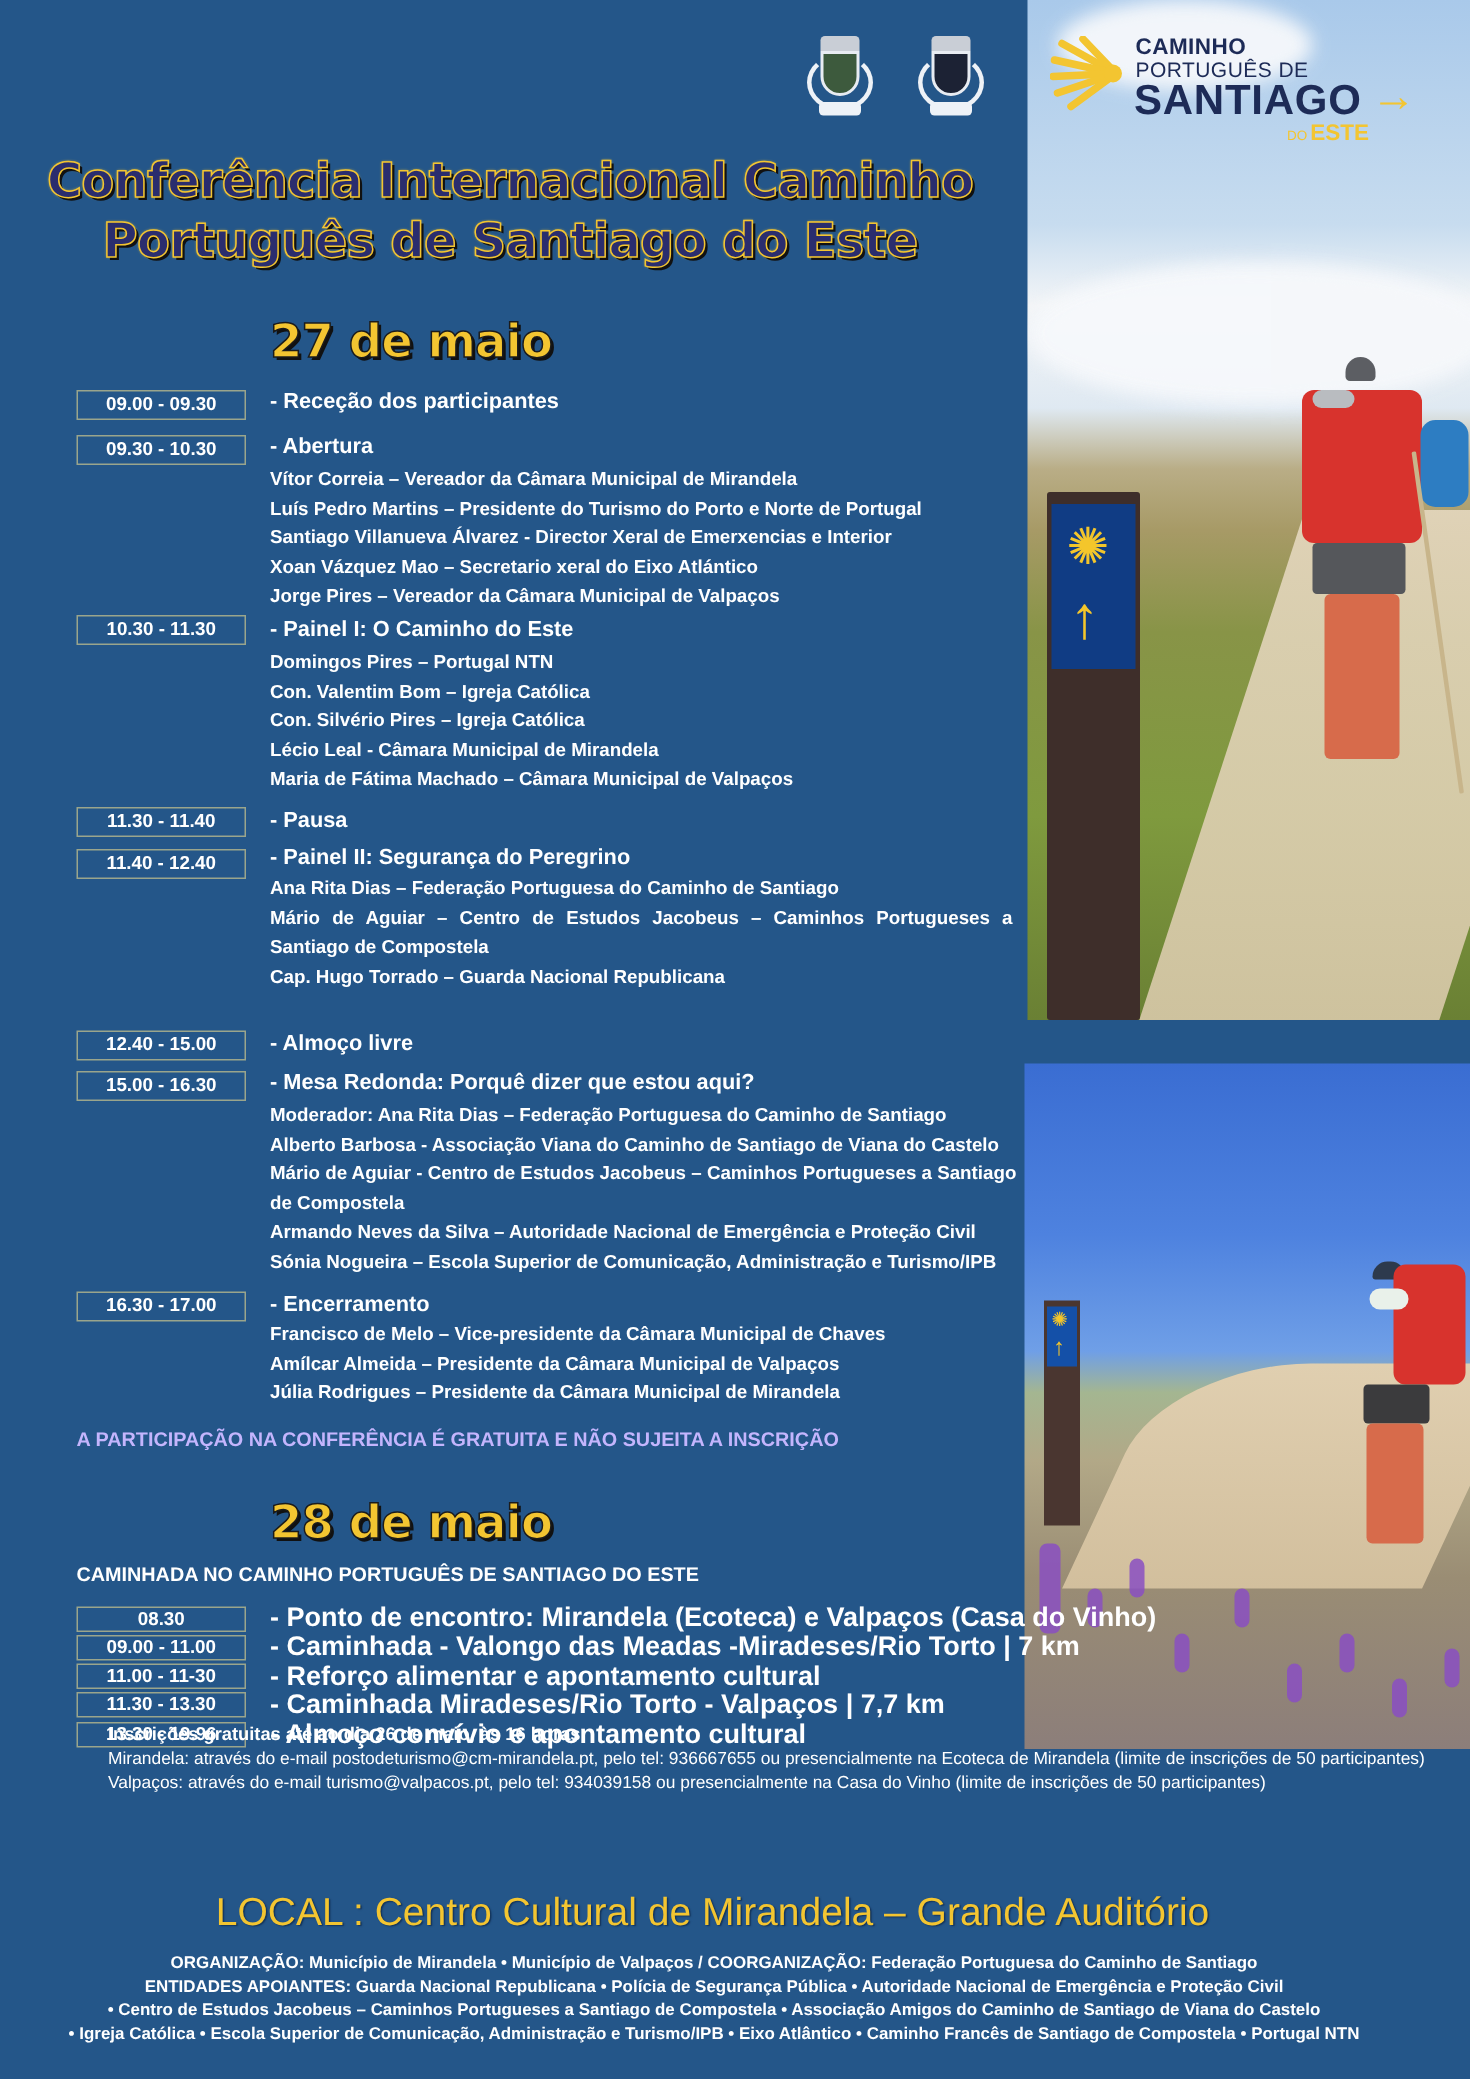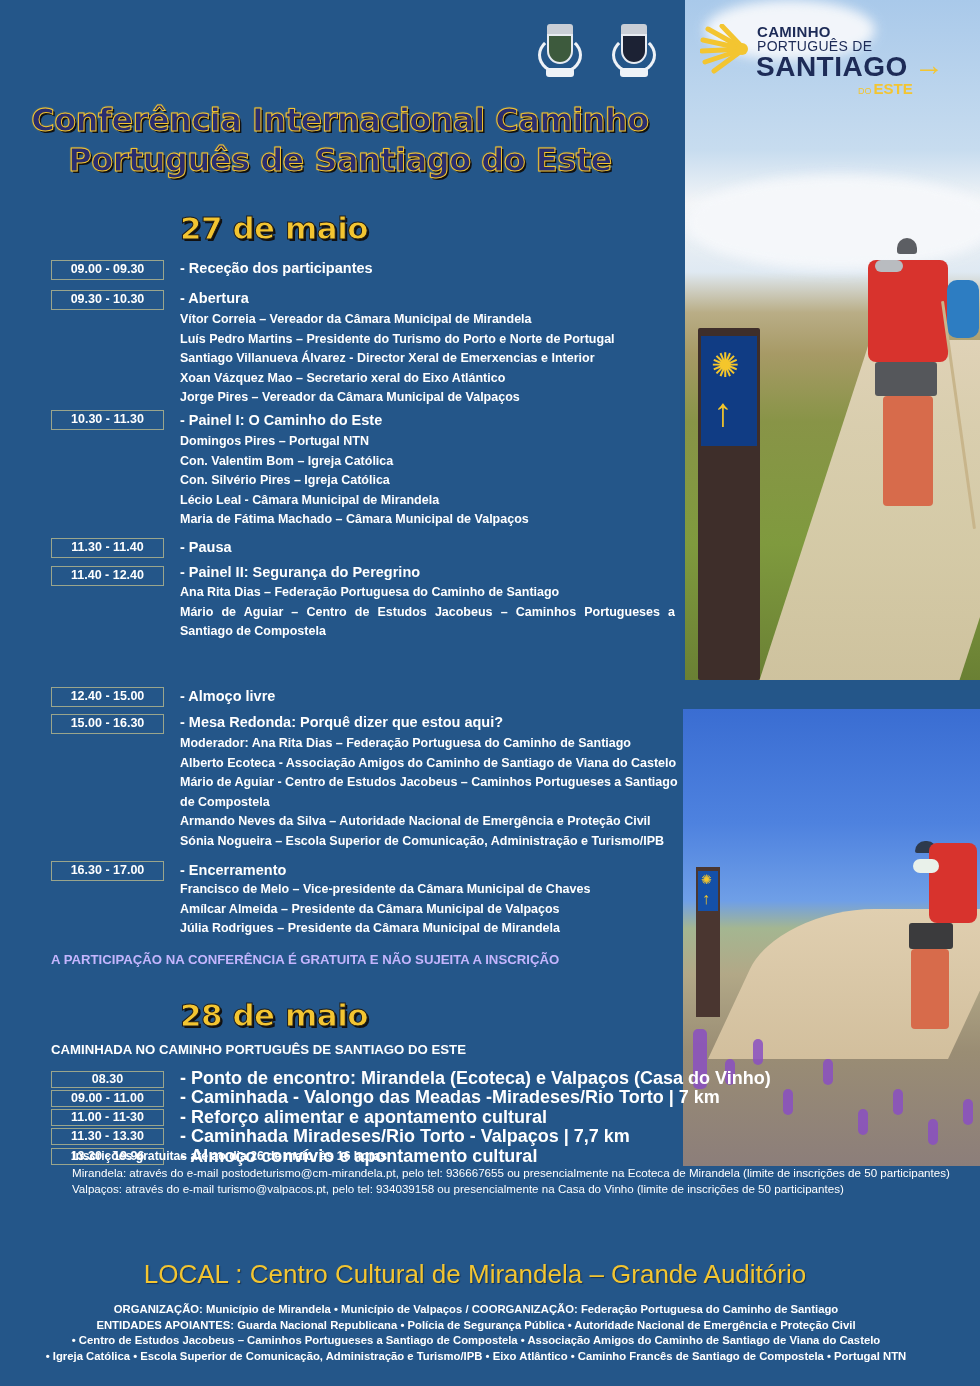--- a/index.html
+++ b/index.html
@@ -237,30 +237,31 @@
 </div>
 
 <div class="slot" style="top:538px;">11.30 - 11.40</div>
 <div class="item-title" style="top:539px;">- Pausa</div>
 
 <div class="slot" style="top:566px;">11.40 - 12.40</div>
 <div class="item-title" style="top:564px;">- Painel II: Segurança do Peregrino</div>
 <div class="speakers" style="top:583px;">
   <div>Ana Rita Dias – Federação Portuguesa do Caminho de Santiago</div>
   <div class="just">Mário de Aguiar – Centro de Estudos Jacobeus – Caminhos Portugueses a Santiago de Compostela</div>
+  <div>Cap. Hugo Torrado – Guarda Nacional Republicana</div>
 </div>
 
 <div class="slot" style="top:687px;">12.40 - 15.00</div>
 <div class="item-title" style="top:688px;">- Almoço livre</div>
 
 <div class="slot" style="top:714px;">15.00 - 16.30</div>
 <div class="item-title" style="top:714px;">- Mesa Redonda: Porquê dizer que estou aqui?</div>
 <div class="speakers" style="top:734px;width:505px;">
   <div>Moderador: Ana Rita Dias – Federação Portuguesa do Caminho de Santiago</div>
-  <div>Alberto Ecoteca - Associação Amigos do Caminho de Santiago de Viana do Castelo</div>
+  <div>Alberto Barbosa - Associação Viana do Caminho de Santiago de Viana do Castelo</div>
   <div>Mário de Aguiar - Centro de Estudos Jacobeus – Caminhos Portugueses a Santiago</div>
   <div>de Compostela</div>
   <div>Armando Neves da Silva – Autoridade Nacional de Emergência e Proteção Civil</div>
   <div>Sónia Nogueira – Escola Superior de Comunicação, Administração e Turismo/IPB</div>
 </div>
 
 <div class="slot" style="top:861px;">16.30 - 17.00</div>
 <div class="item-title" style="top:862px;">- Encerramento</div>
 <div class="speakers" style="top:880px;">
   <div>Francisco de Melo – Vice-presidente da Câmara Municipal de Chaves</div>

